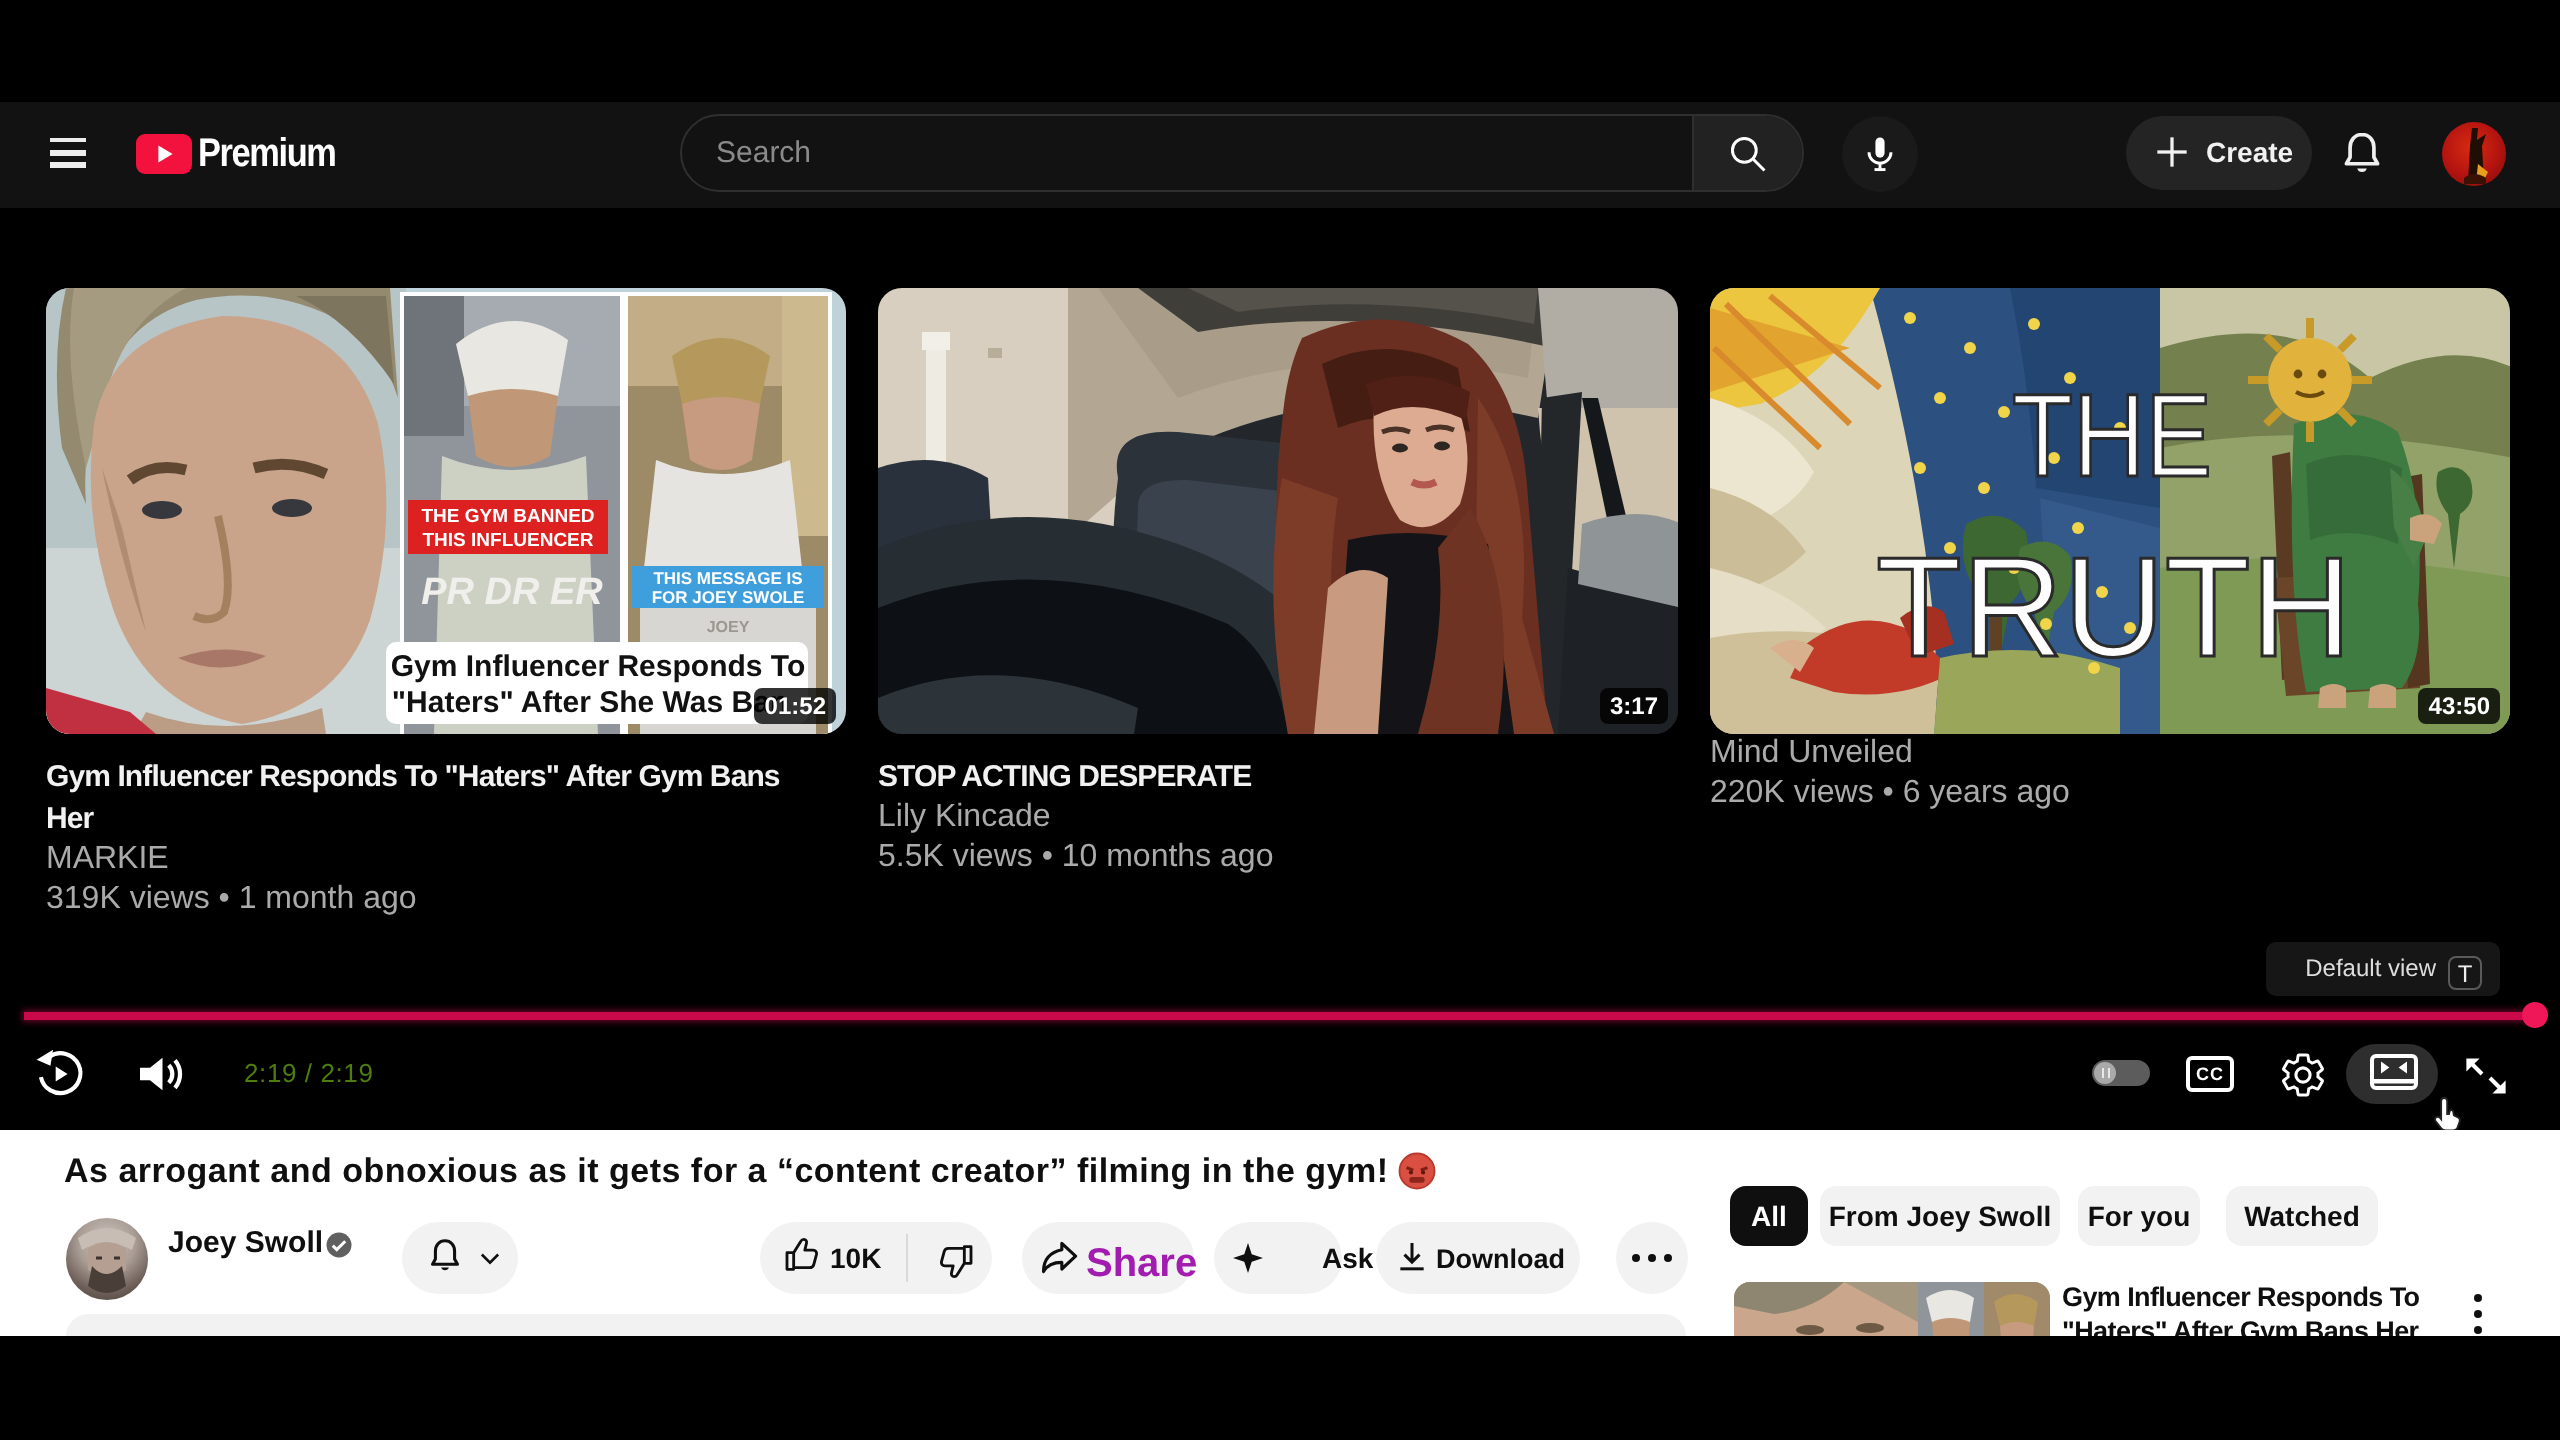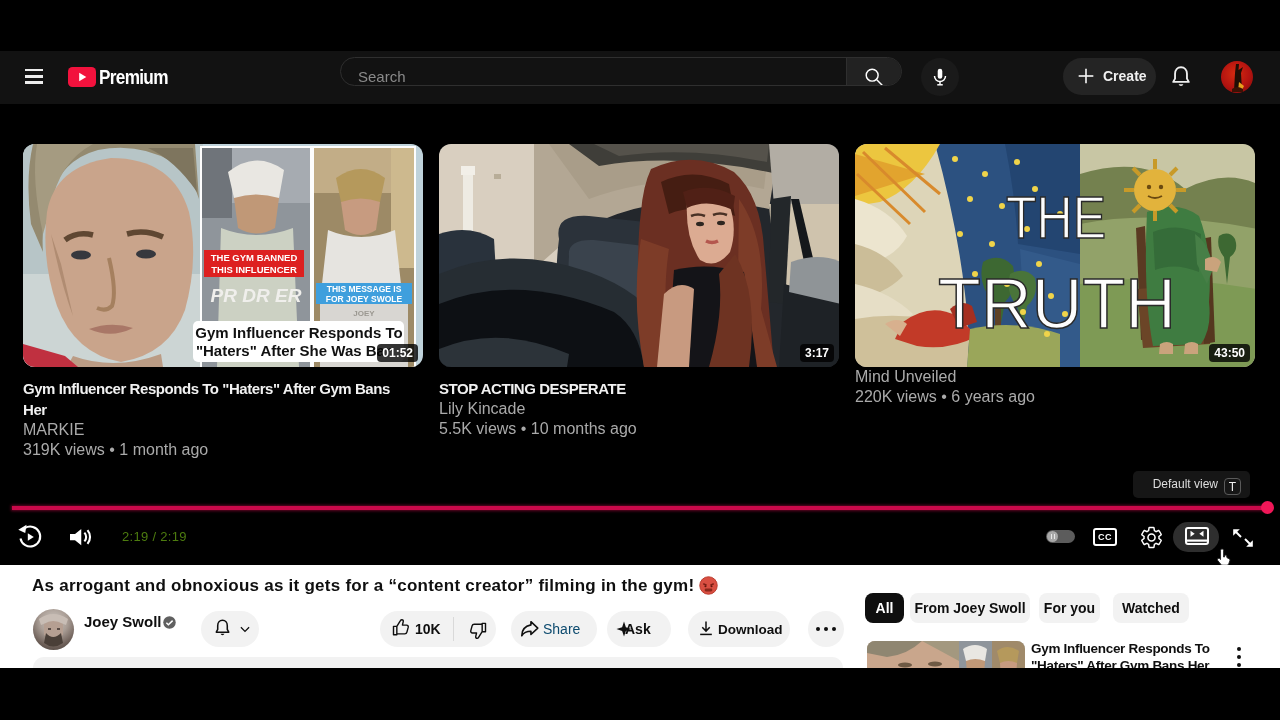--- a/index.html
+++ b/index.html
@@ -6,21 +6,21 @@
   html,body { width:1280px; height:720px; background:#000; overflow:hidden;
     font-family:"Liberation Sans", sans-serif; }
   #stage { position:relative; width:1280px; height:720px; background:#000; }
 
   
   #masthead { position:absolute; left:0; top:51px; width:1280px; height:53px; background:#121212; }
   #burger { position:absolute; left:25px; top:69px; width:18px; height:14px; }
   #burger div { height:2.4px; background:#ececec; margin-bottom:3.8px; }
   #ytlogo { position:absolute; left:68px; top:67px; }
   #premium { position:absolute; left:99px; top:66px; color:#fff; font-size:20px; font-weight:bold; letter-spacing:-0.8px; transform:scaleX(0.86); transform-origin:left; }
-  #searchbox { position:absolute; left:340px; top:57px; width:562px; height:29px;
+  #searchbox { position:absolute; left:340px; top:57px; width:562px; height:39px;
     border:1px solid #2f2f2f; border-radius:20px; background:#121212; overflow:hidden; }
   #searchtxt { position:absolute; left:17px; top:10px; color:#8a8a8a; font-size:15px; }
   #searchbtn { position:absolute; right:0; top:0; width:55px; height:39px; background:#222;
     border-left:1px solid #2f2f2f; }
   #mic { position:absolute; left:921px; top:58px; width:38px; height:38px; border-radius:50%; background:#1a1a1a; }
   #createbtn { position:absolute; left:1063px; top:58px; width:93px; height:37px; border-radius:19px;
     background:#242424; color:#f1f1f1; }
   #createbtn span { position:absolute; left:40px; top:10px; font-size:14px; font-weight:bold; }
   #avatar { position:absolute; left:1221px; top:61px; width:32px; height:32px; border-radius:50%;
     background:radial-gradient(circle at 45% 40%, #d62b10 0%, #b31310 55%, #7a0c08 100%); overflow:hidden; }
@@ -411,27 +411,27 @@
     <svg width="20" height="20" viewBox="0 0 24 24" style="position:absolute;left:468px;top:55px">
       <g transform="rotate(180 12 12)">
         <path d="M3 10 h4 v10 h-4 Z M7 19 h9.5 c1.4 0 2.3-.8 2.6-2 l1.6-6 c.3-1.4-.6-2.5-2-2.5 h-5 l1-4.2 c.3-1.2-.4-2.3-1.6-2.3 -.8 0-1.4.4-1.8 1.1 L7 10" fill="none" stroke="#0f0f0f" stroke-width="1.7" stroke-linejoin="round"></path>
       </g>
     </svg>
 
     <div class="pill" style="left:511px;width:86px;"></div>
     <svg width="22" height="22" viewBox="0 0 24 24" style="position:absolute;left:519px;top:53px">
       <path d="M13 7.5 V4 l7.5 7 -7.5 7 v-3.6 c-5 0-8 1.6-10 5 0-6 3-10.4 10-11.9 Z" fill="none" stroke="#0f0f0f" stroke-width="1.7" stroke-linejoin="round"></path>
     </svg>
-    <div style="position:absolute;left:543px;top:56px;font-size:14px;font-weight:normal;color:#0c4a6e;">Share</div>
+    <div style="position:absolute;left:543px;top:56px;font-size:20px;font-weight:bold;color:#a21caf;">Share</div>
 
     <div class="pill" style="left:607px;width:64px;"></div>
     <svg width="18" height="18" viewBox="0 0 24 24" style="position:absolute;left:615px;top:55px">
       <path d="M12 2 L14.5 9.5 L22 12 L14.5 14.5 L12 22 L9.5 14.5 L2 12 L9.5 9.5 Z" fill="#0f0f0f"></path>
     </svg>
-    <div style="position:absolute;left:625px;top:56px;font-size:14px;font-weight:bold;color:#0f0f0f;">Ask</div>
+    <div style="position:absolute;left:661px;top:56px;font-size:14px;font-weight:bold;color:#0f0f0f;">Ask</div>
 
     <div class="pill" style="left:688px;width:102px;"></div>
     <svg width="20" height="20" viewBox="0 0 24 24" style="position:absolute;left:696px;top:54px">
       <path d="M12 3 v11 M7.5 10 l4.5 4.5 4.5-4.5" fill="none" stroke="#0f0f0f" stroke-width="1.8"></path>
       <path d="M5 18.5 h14" stroke="#0f0f0f" stroke-width="1.8"></path>
     </svg>
     <div style="position:absolute;left:718px;top:57px;font-size:13.5px;font-weight:bold;color:#0f0f0f;">Download</div>
 
     <div class="pill" style="left:808px;width:36px;border-radius:50%;"></div>
     <svg width="22" height="6" viewBox="0 0 22 6" style="position:absolute;left:815px;top:61px">

